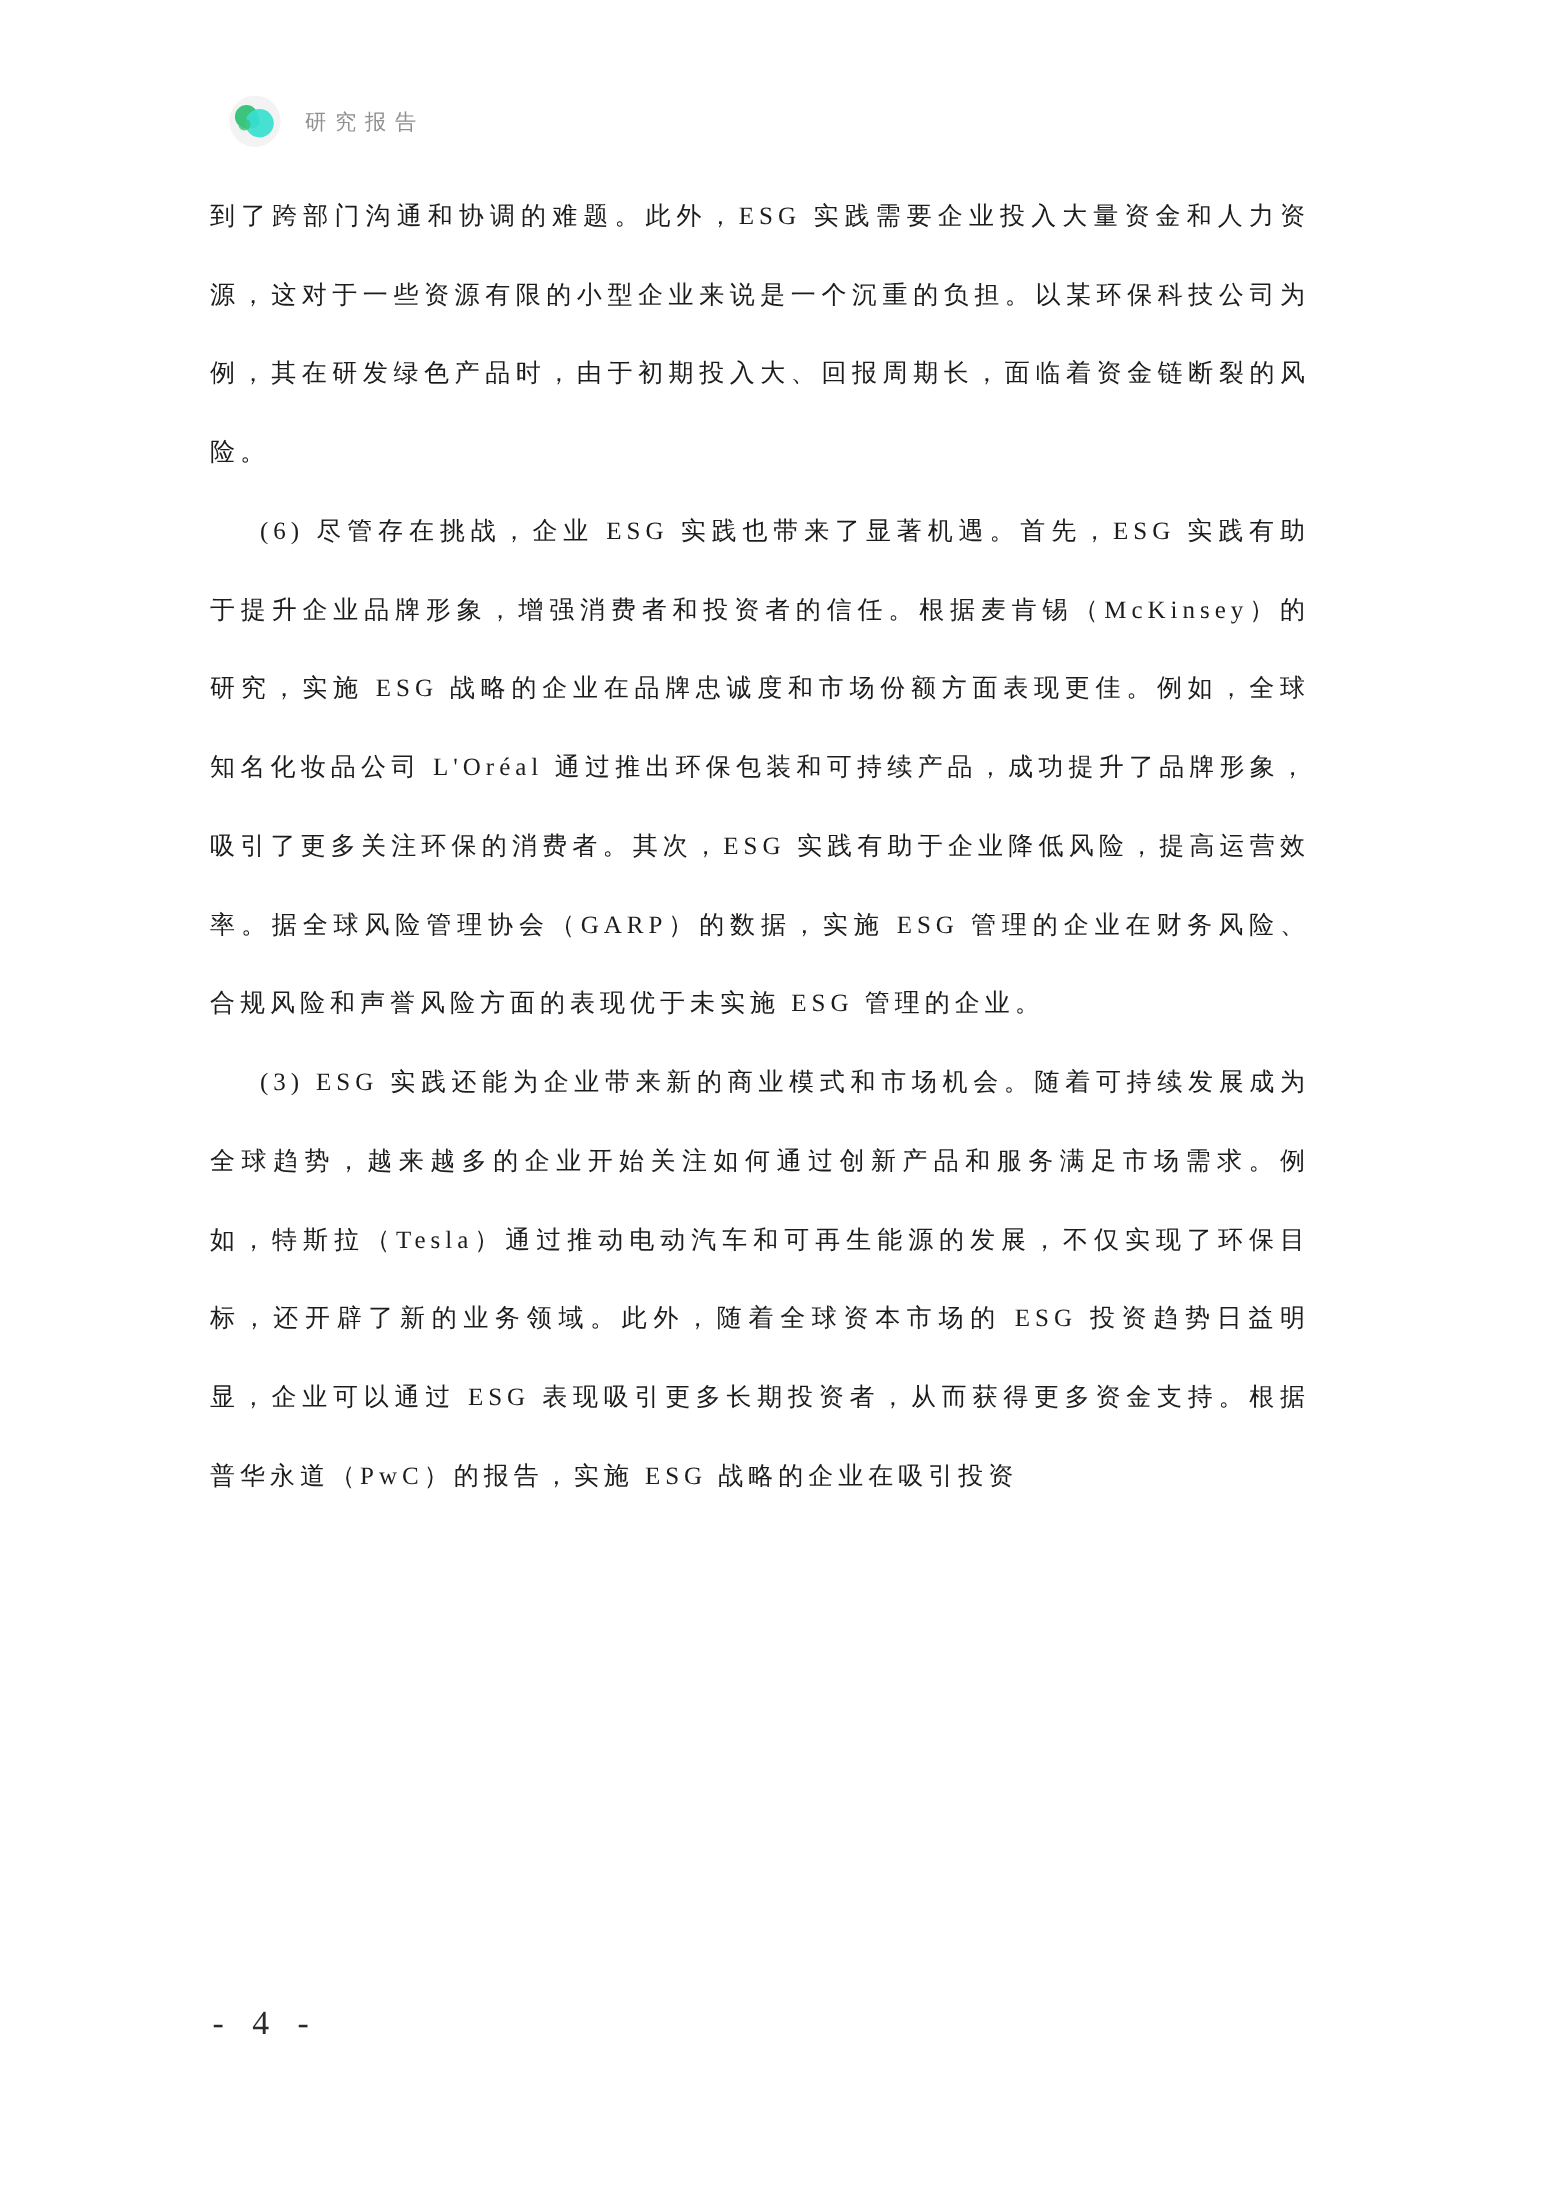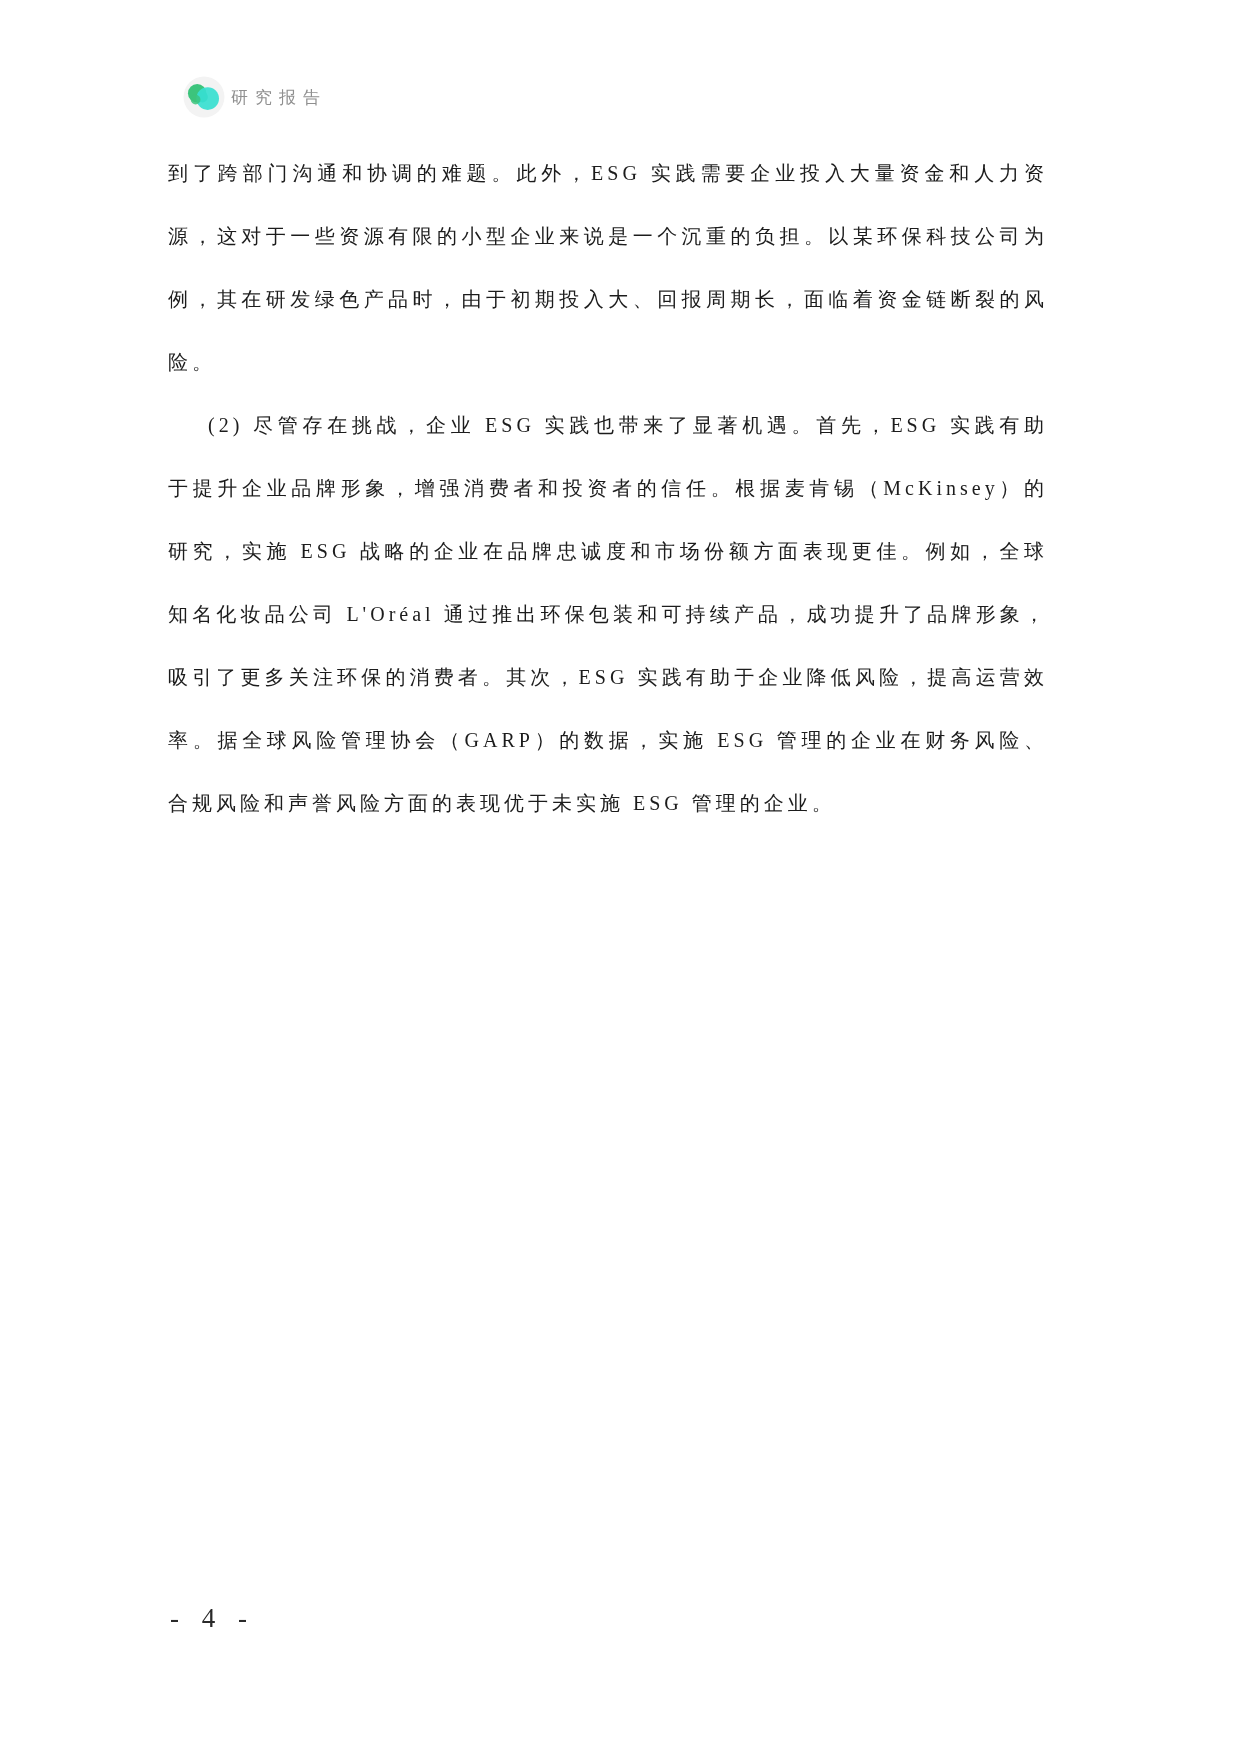--- a/index.html
+++ b/index.html
@@ -12,21 +12,21 @@
     font-family: "Liberation Serif", "DejaVu Serif", serif;
   }
 
   
   .doc-header {
     position: absolute;
     top: 76px;
     left: 183px;
     display: flex;
     align-items: center;
-    gap: 6px;
+    gap: 19px;
   }
   .logo {
     width: 42px;
     height: 42px;
     display: inline-block;
     line-height: 0;
   }
   .logo svg { width: 42px; height: 42px; }
   .logo-text {
     font-size: 17px;
@@ -77,20 +77,21 @@
         <circle cx="18.5" cy="20" r="5.2" fill="#2bbf9e"></circle>
         <circle cx="23.5" cy="21.5" r="10.8" opacity="0.92" fill="#38e0d0"></circle>
         <circle cx="12" cy="22.5" r="4.6" opacity="0.85" fill="#3cc47c"></circle>
       </svg>
     </span>
     <span class="logo-text">研究报告</span>
   </header>
 
   <main class="doc-body" id="doc-body">
       <p class="para">到了跨部门沟通和协调的难题。此外，ESG 实践需要企业投入大量资金和人力资源，这对于一些资源有限的小型企业来说是一个沉重的负担。以某环保科技公司为例，其在研发绿色产品时，由于初期投入大、回报周期长，面临着资金链断裂的风险。</p>
-      <p class="para indent">(2) 尽管存在挑战，企业 ESG 实践也带来了显著机遇。首先，ESG 实践有助于提升企业品牌形象，增强消费者和投资者的信任。根据麦肯锡（McKinsey）的研究，实施 ESG 战略的企业在品牌忠诚度和市场份额方面表现更佳。例如，全球知名化妆品公司 L'Oréal 通过推出环保包装和可持续产品，成功提升了品牌形象，吸引了更多关注环保的消费者。其次，ESG 实践有助于企业降低风险，提高运营效率。据全球风险管理协会（GARP）的数据，实施 ESG 管理的企业在财务风险、合规风险和声誉风险方面的表现优于未实施 ESG 管理的企业。</p>
+      <p class="para indent">(6) 尽管存在挑战，企业 ESG 实践也带来了显著机遇。首先，ESG 实践有助于提升企业品牌形象，增强消费者和投资者的信任。根据麦肯锡（McKinsey）的研究，实施 ESG 战略的企业在品牌忠诚度和市场份额方面表现更佳。例如，全球知名化妆品公司 L'Oréal 通过推出环保包装和可持续产品，成功提升了品牌形象，吸引了更多关注环保的消费者。其次，ESG 实践有助于企业降低风险，提高运营效率。据全球风险管理协会（GARP）的数据，实施 ESG 管理的企业在财务风险、合规风险和声誉风险方面的表现优于未实施 ESG 管理的企业。</p>
+      <p class="para indent">(3) ESG 实践还能为企业带来新的商业模式和市场机会。随着可持续发展成为全球趋势，越来越多的企业开始关注如何通过创新产品和服务满足市场需求。例如，特斯拉（Tesla）通过推动电动汽车和可再生能源的发展，不仅实现了环保目标，还开辟了新的业务领域。此外，随着全球资本市场的 ESG 投资趋势日益明显，企业可以通过 ESG 表现吸引更多长期投资者，从而获得更多资金支持。根据普华永道（PwC）的报告，实施 ESG 战略的企业在吸引投资</p>
     </main>
 
   <footer class="doc-footer">
     <span>- 4 -</span>
   </footer>
 
 </div>
 
 </body></html>

